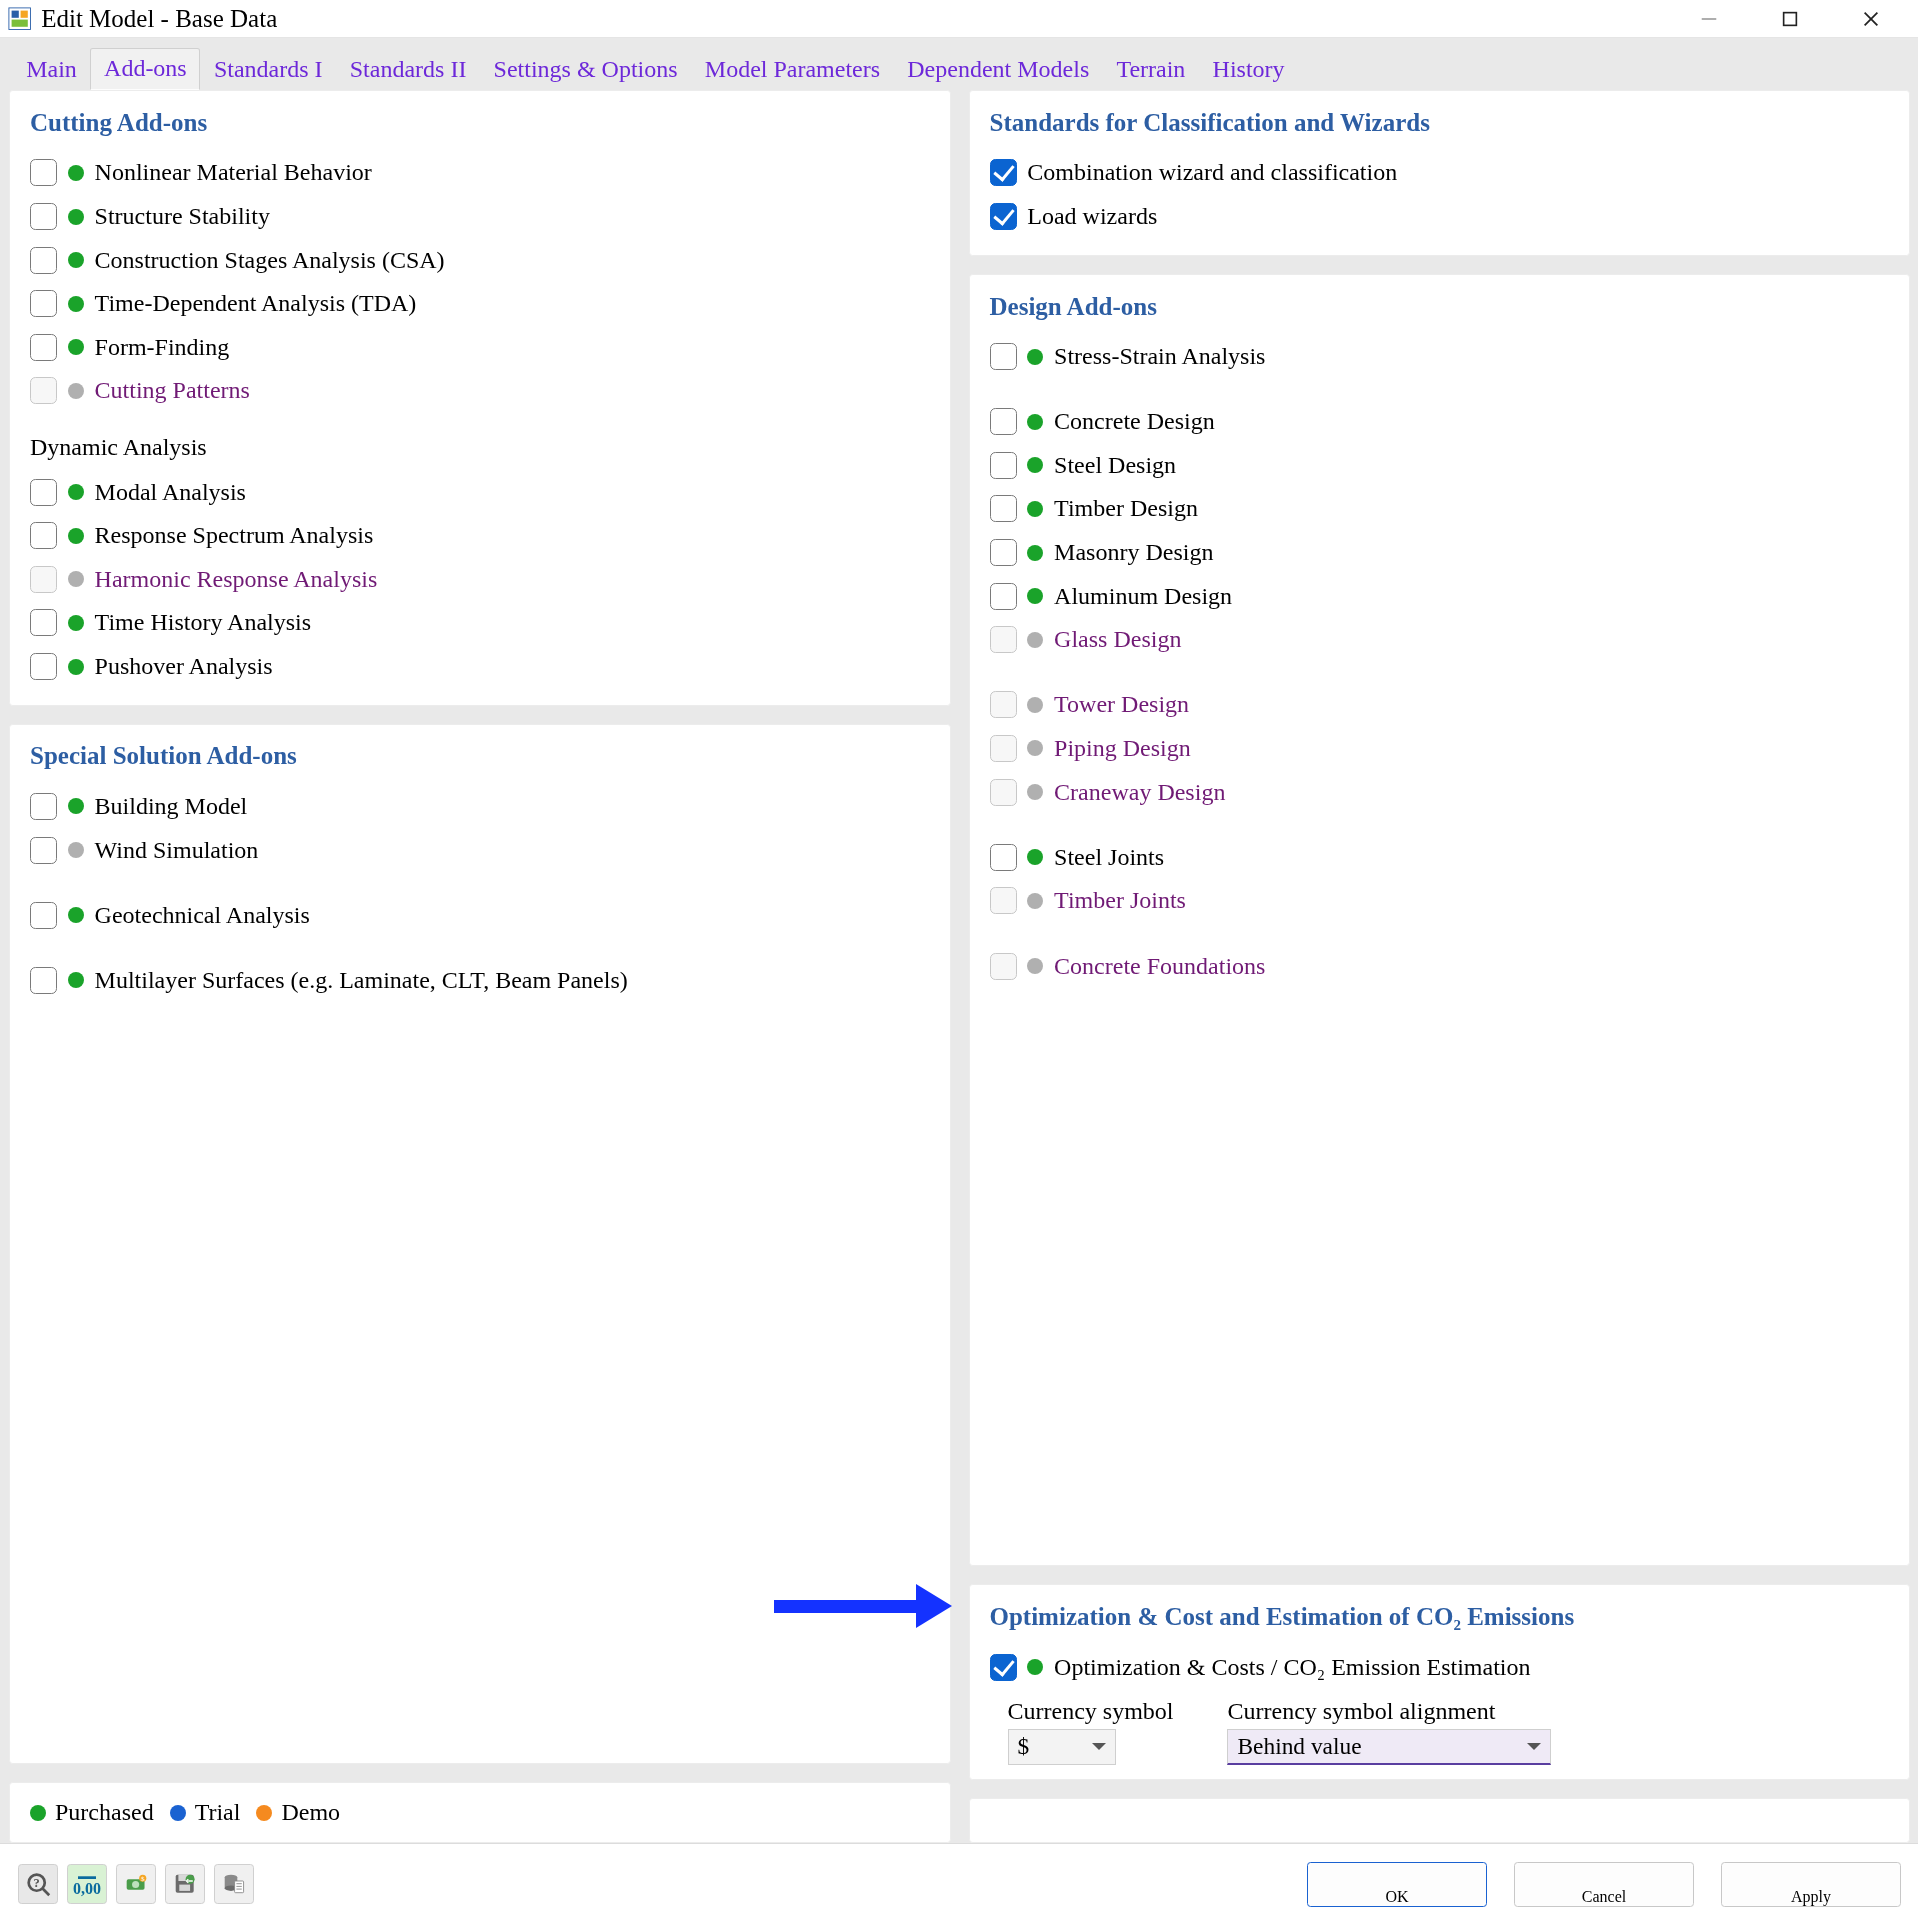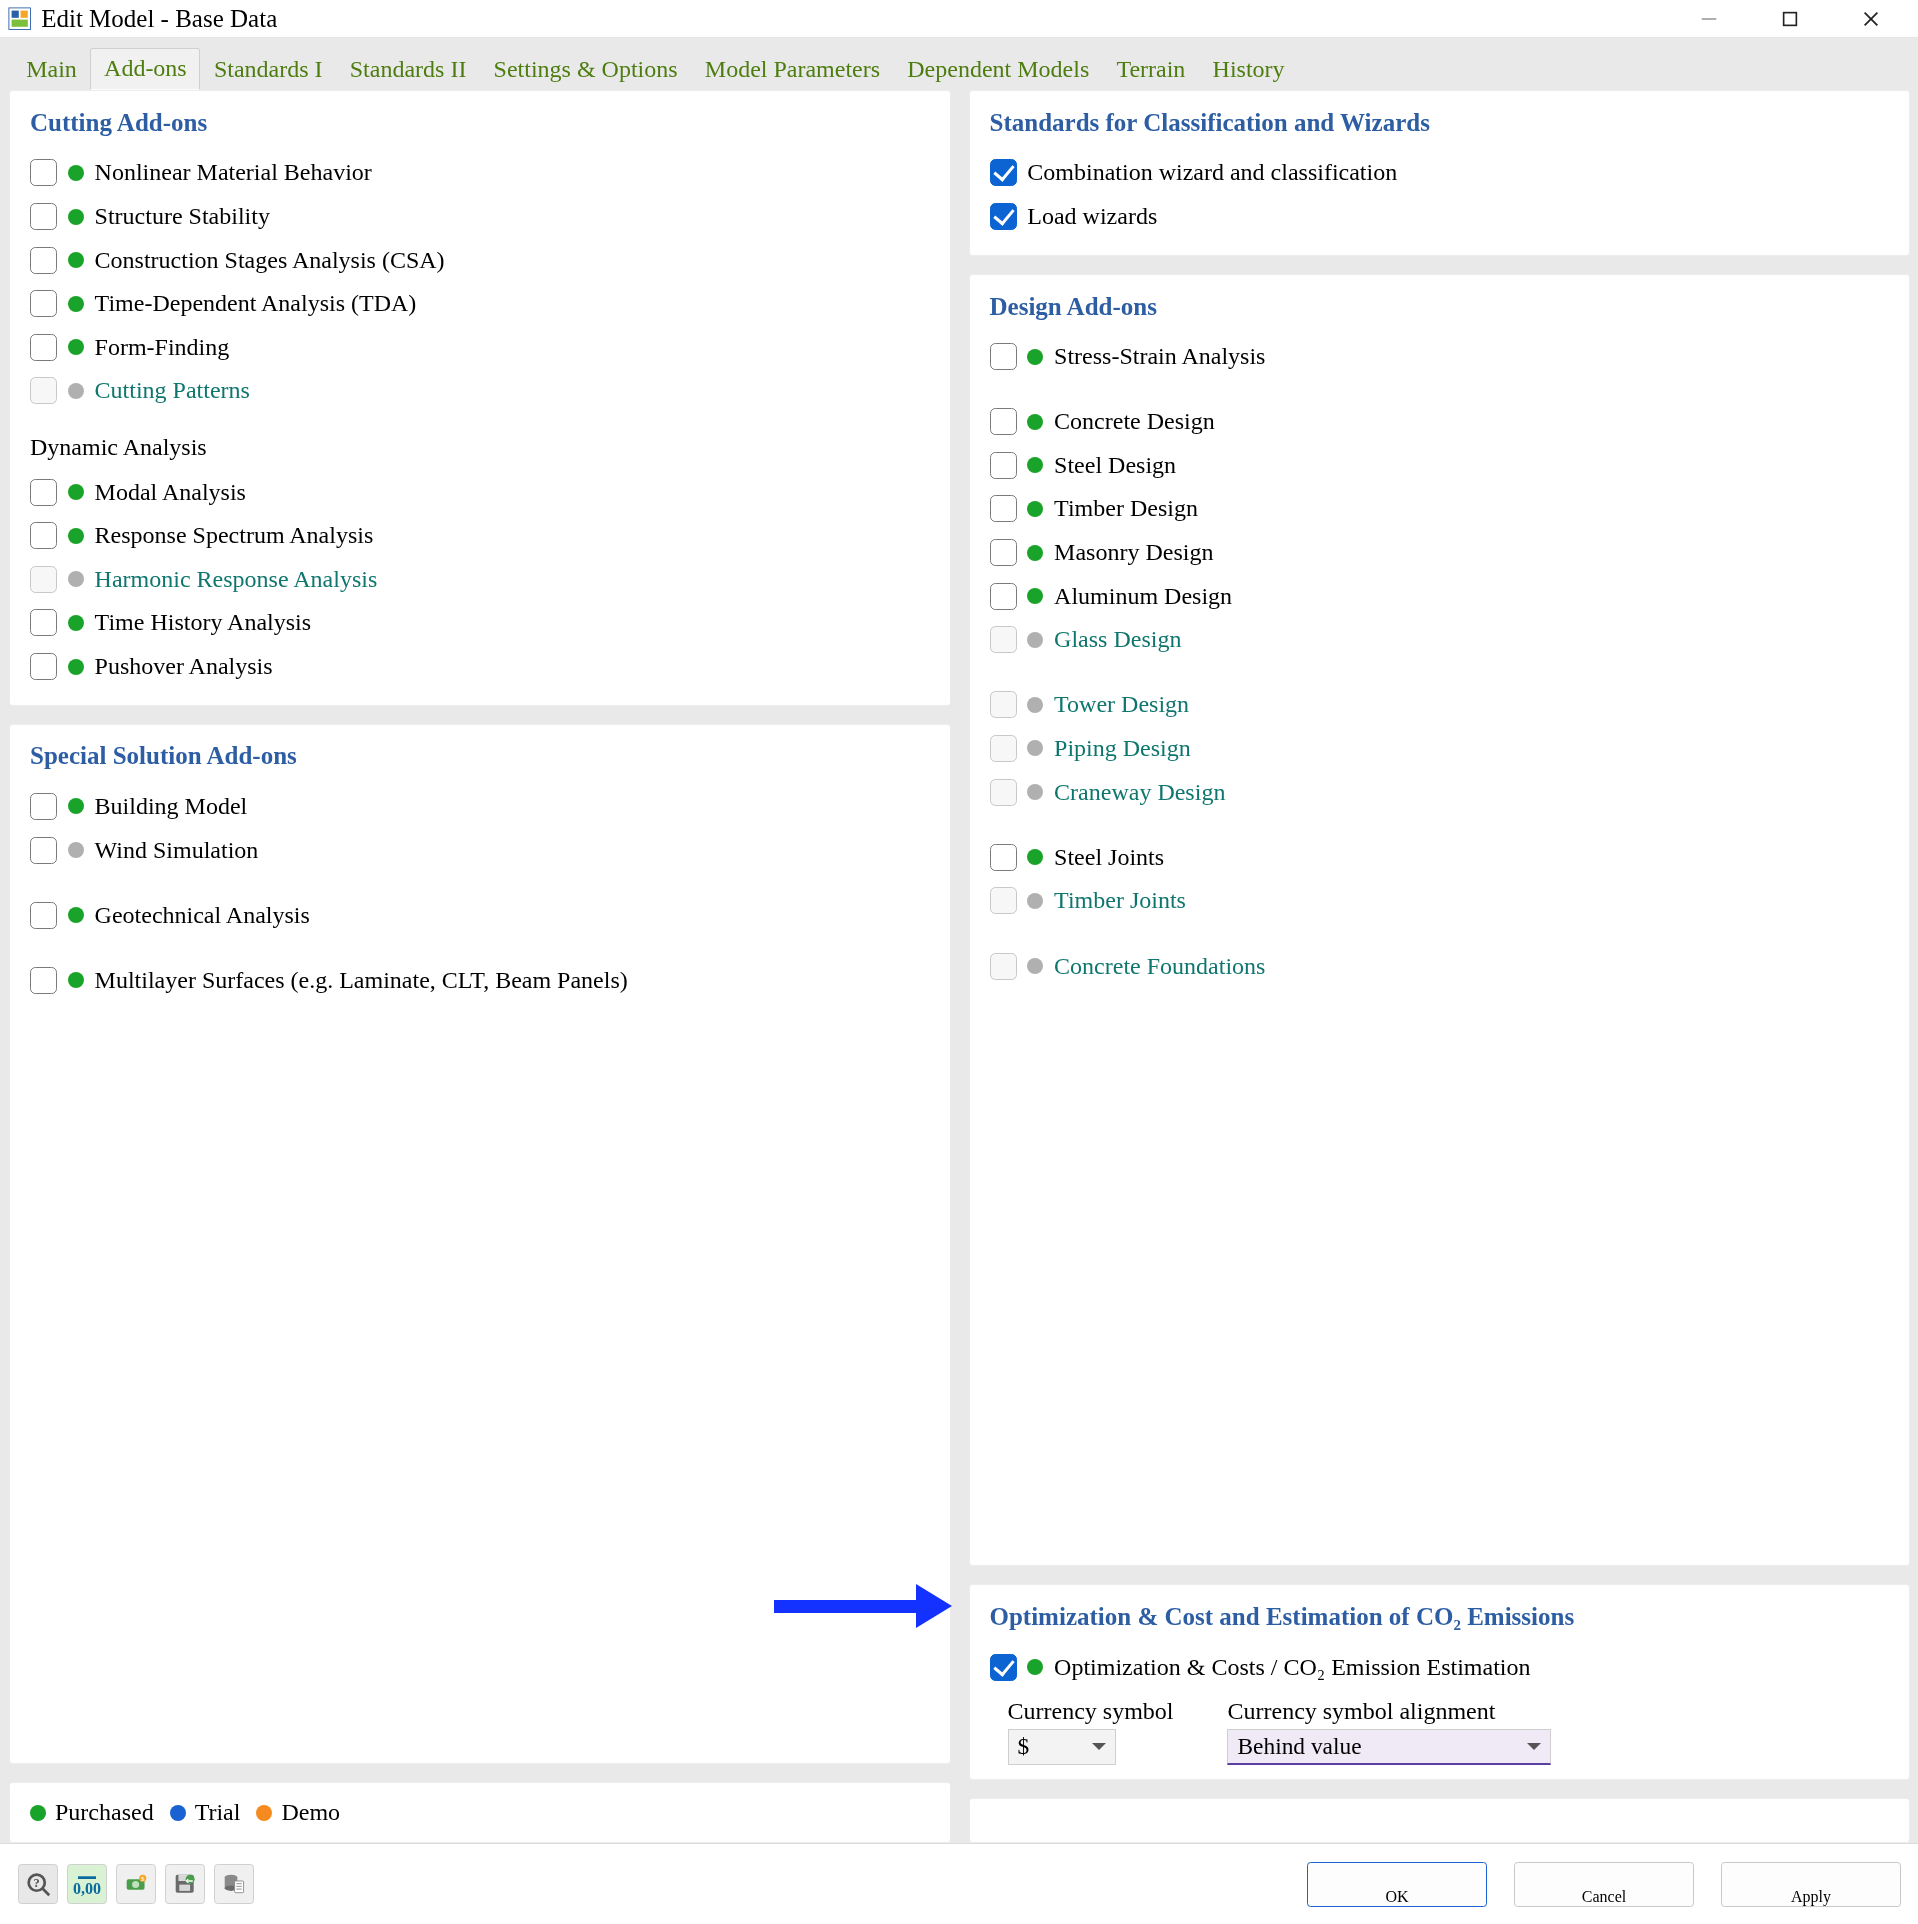--- a/index.html
+++ b/index.html
@@ -52,21 +52,21 @@
     display: flex;
     align-items: flex-end;
     height: 43px;
     gap: 0;
     font-size: 24px;
     padding: 0 3.6px;
     background: #e9e9e9;
   }
   .tab {
     padding: 5.4px 12.6px 7.2px 12.6px;
-    color: #4d7c0f;
+    color: #6d28d9;
     border: 0.9px solid transparent;
     border-bottom: none;
     cursor: default;
   }
   .tab.active {
     background: #f1f1f1;
     border: 0.9px solid #d0d0d0;
     border-bottom: 0.9px solid #fdfdfd;
     border-radius: 2.7px 2.7px 0 0;
   }
@@ -135,21 +135,21 @@
   .dot {
     width: 16px; height: 16px;
     border-radius: 50%;
     flex-shrink: 0;
   }
   .dot.green { background: #1aa32a; }
   .dot.grey  { background: #b0b0b0; }
   .dot.blue  { background: #1a62d1; }
   .dot.orange{ background: #f58a1f; }
   .lbl { font-size: 24px; color: #000; }
-  .lbl.disabled { color: #0f766e; }
+  .lbl.disabled { color: #701a75; }
   .gap { height: 18px; }
   
   .legend-row { display:flex; align-items:center; gap: 16px; }
   .legend-item { display:flex; align-items:center; gap: 9px; font-size: 24px; }
   
   .field-row { display:flex; gap: 54px; margin-top: 10.8px; margin-left: 18px; }
   .fcol { display:flex; flex-direction:column; }
   .flabel { font-size: 24px; margin-bottom: 3.6px; }
   .select {
     display:flex; align-items:center; justify-content:space-between;

